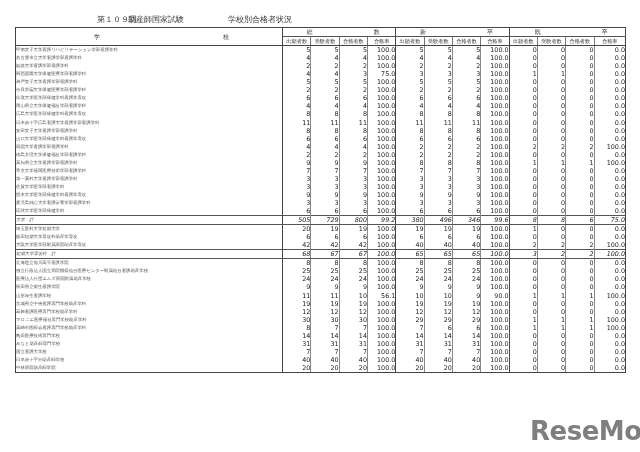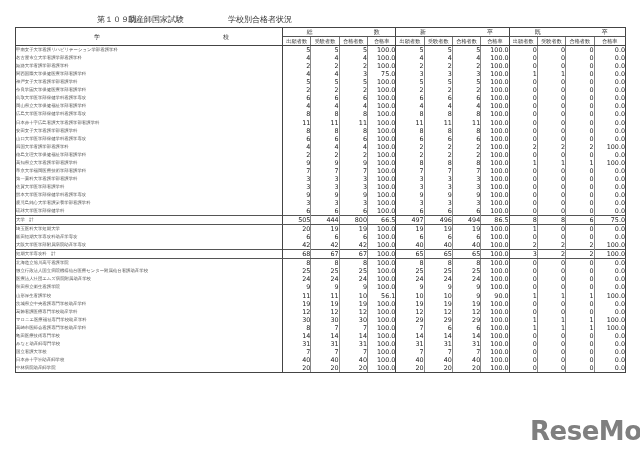--- a/index.html
+++ b/index.html
@@ -18,21 +18,21 @@
   .hdr-top th { border-top: 1.5px solid #444; height: 7px; }
   .hdr-school { border-left: 1.5px solid #444; border-right: 1.5px solid #444; border-bottom: 1.5px solid #444; font-size: 6px; }
   .hdr-school span { display: inline-block; }
   .grp { border-right: 1.5px solid #444; border-bottom: 1px solid #555; font-size: 6px; }
   .sub { border-right: 1px solid #777; border-bottom: 1.5px solid #444; }
   .sub.last { border-right: 1.5px solid #444; }
   td.name { text-align: left; padding-left: 5px; font-size: 4.4px; color: #555; border-left: 1.5px solid #444; border-right: 1.5px solid #444;
          font-family: "DejaVu Serif", "Liberation Serif", serif; }
   td.num { text-align: right; padding-right: 4px; border-right: 1px solid #888; color: #222; }
   td.num.gend { border-right: 1.5px solid #444; }
-  tr.subtotal td { border-top: 1px solid #555; border-bottom: 1px solid #555; }
+  tr.subtotal td { border-top: 1px solid #555; border-bottom: 1px solid #555; font-style: italic; }
   tr.lastrow td { border-bottom: 1.5px solid #444; }
   .watermark { position: absolute; left: 530px; top: 416px; font-family: "DejaVu Sans", sans-serif; font-weight: bold;
          font-size: 26px; color: #6e6e6e; opacity: 0.88; letter-spacing: -0.5px; }
 </style>
 </head>
 <body>
 
 <div class="title-line">
   <span class="t-exam">第１０９回</span>
   <span class="t-name">助産師国家試験</span>
@@ -391,27 +391,27 @@
         <td class="num">6</td>
         <td class="num gend">100.0</td>
         <td class="num">0</td>
         <td class="num">0</td>
         <td class="num">0</td>
         <td class="num gend">0.0</td>
       </tr>
       <tr class="subtotal">
         <td class="name">大学　計</td>
         <td class="num">505</td>
-        <td class="num">444</td>
+        <td class="num">729</td>
         <td class="num">800</td>
-        <td class="num gend">66.5</td>
-        <td class="num">497</td>
+        <td class="num gend">99.2</td>
+        <td class="num">380</td>
         <td class="num">496</td>
-        <td class="num">494</td>
-        <td class="num gend">86.5</td>
+        <td class="num">346</td>
+        <td class="num gend">99.6</td>
         <td class="num">8</td>
         <td class="num">8</td>
         <td class="num">6</td>
         <td class="num gend">75.0</td>
       </tr>
       <tr>
         <td class="name">埼玉医科大学短期大学</td>
         <td class="num">20</td>
         <td class="num">19</td>
         <td class="num">19</td>

